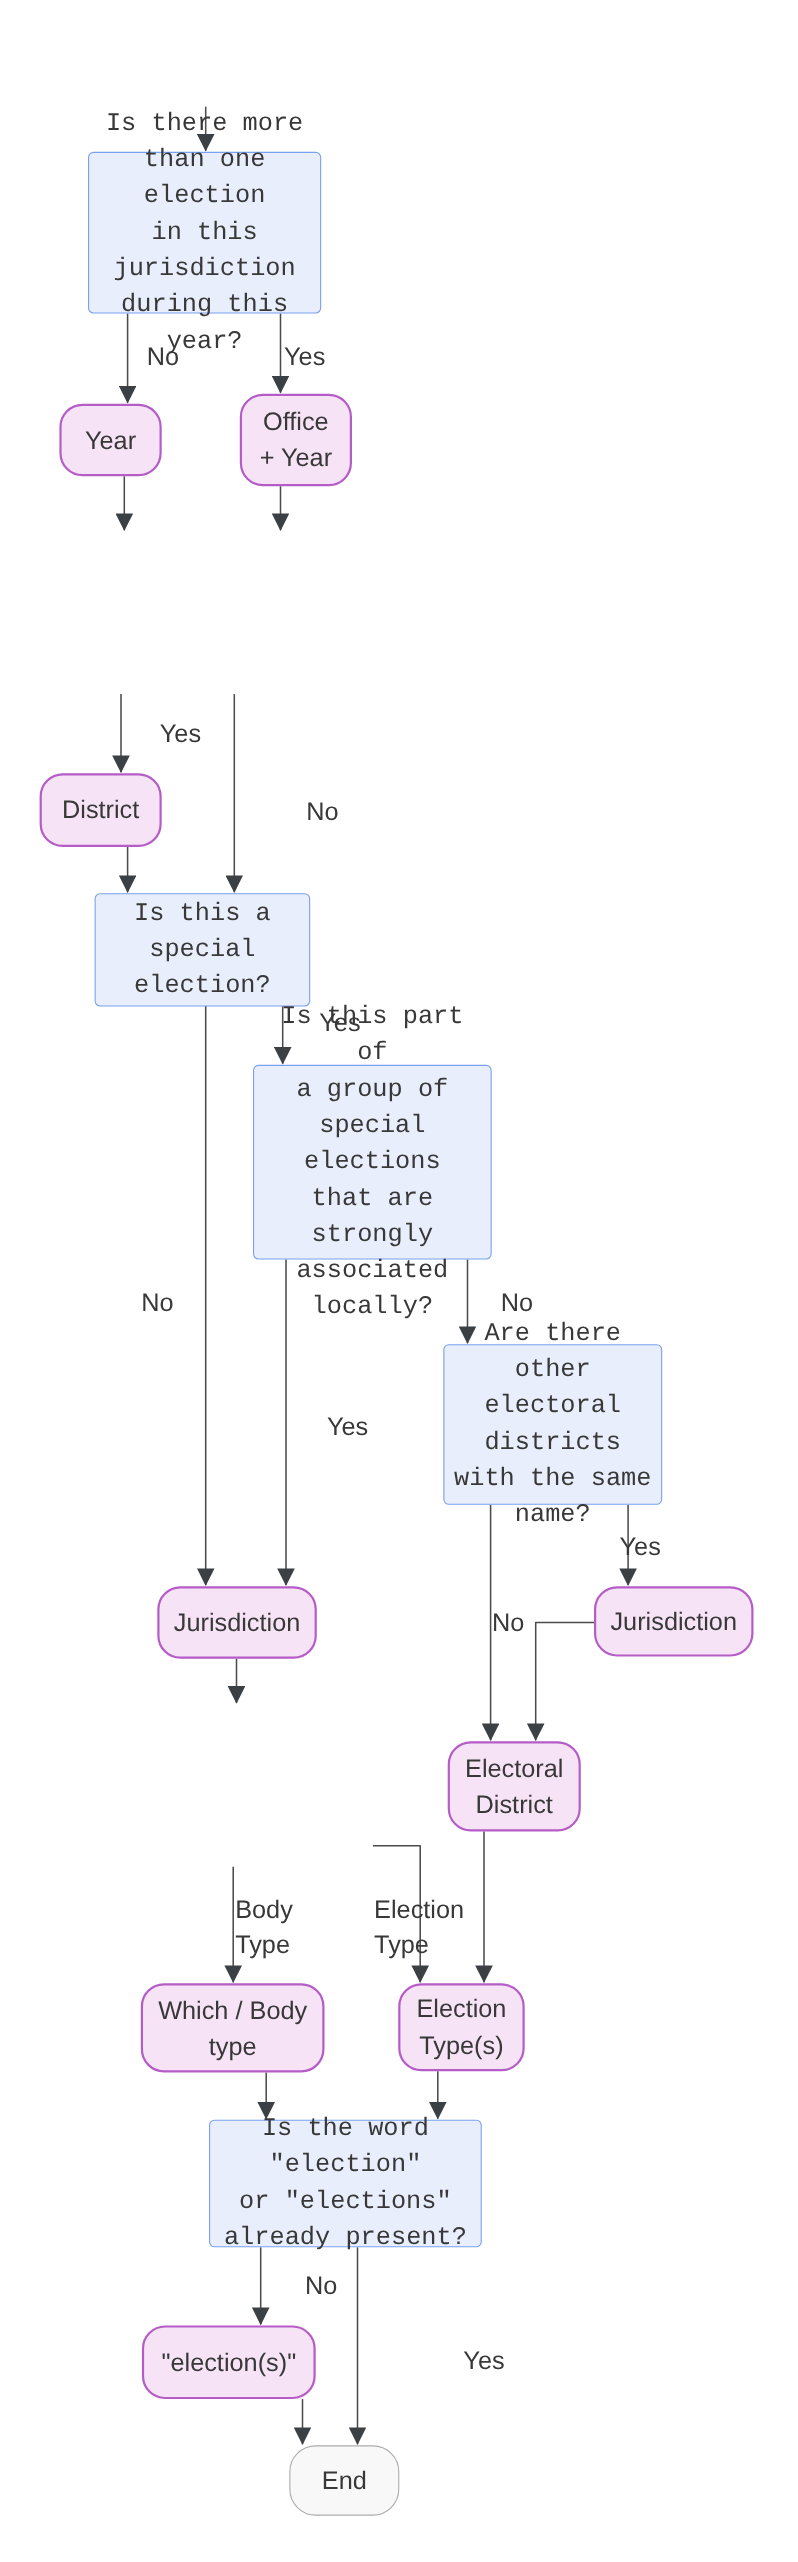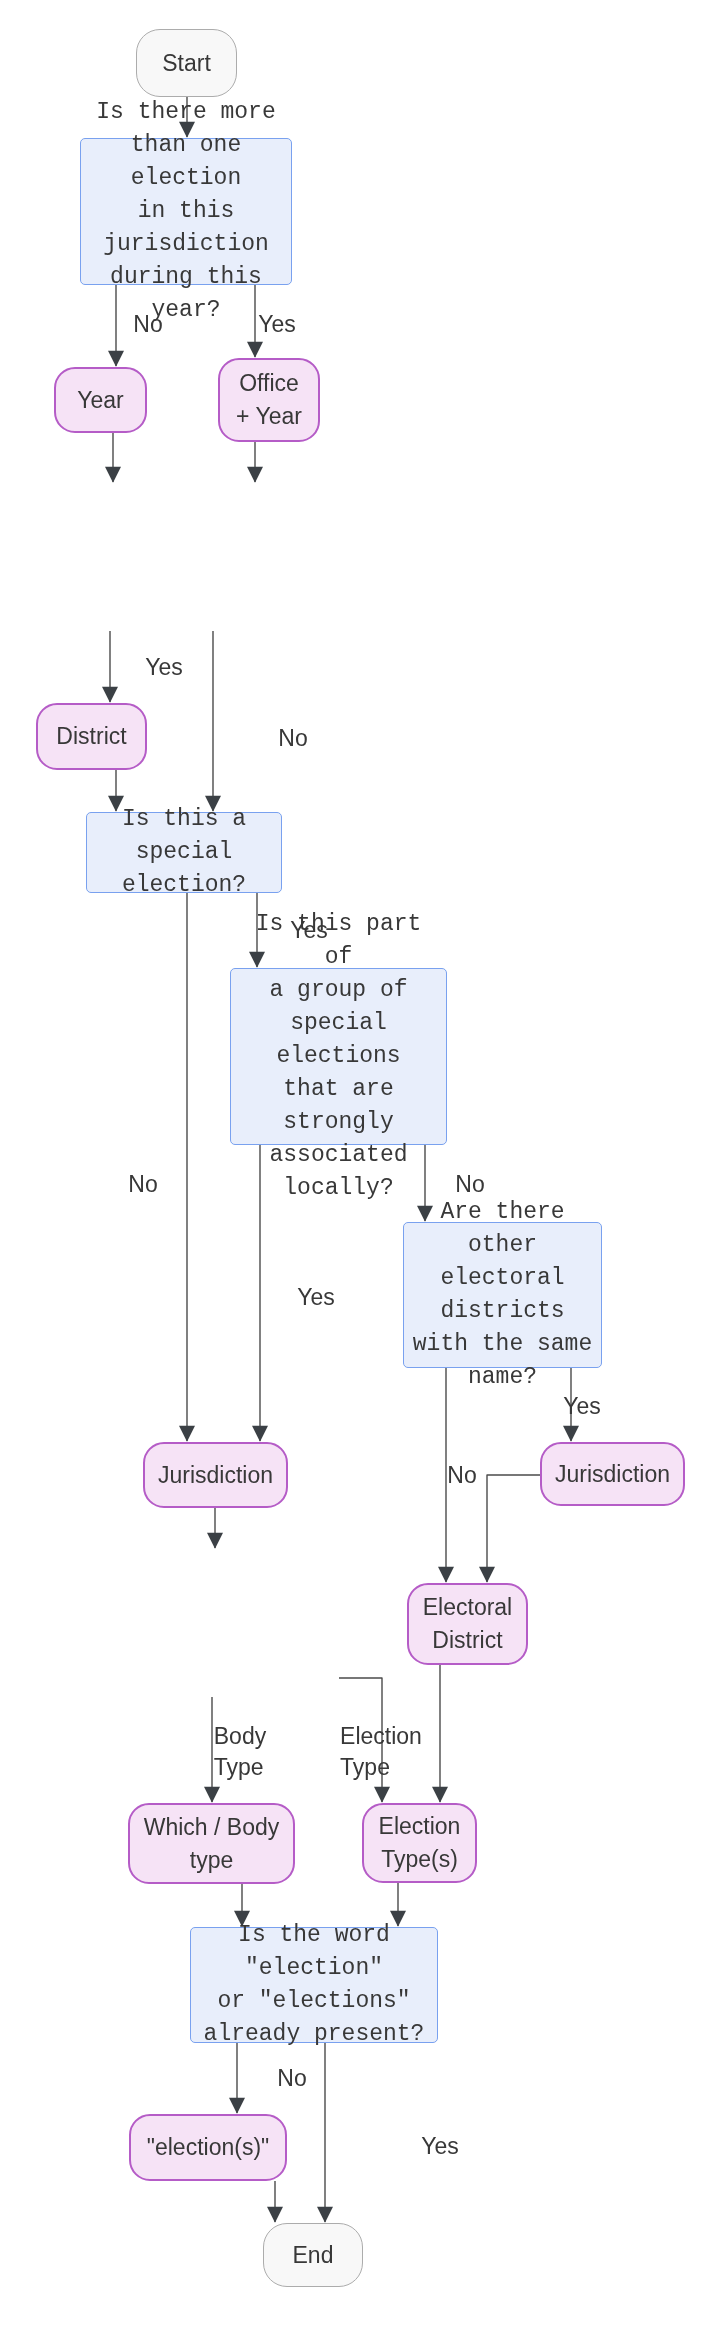--- a/index.html
+++ b/index.html
@@ -55,36 +55,35 @@
     <path class="edge" d="M212,1697 L212,1802" marker-end="url(#ah)"></path>
     <path class="edge" d="M339,1678 L382,1678 L382,1802" marker-end="url(#ah)"></path>
     <path class="edge" d="M440,1665 L440,1802" marker-end="url(#ah)"></path>
     <path class="edge" d="M242,1884 L242,1926" marker-end="url(#ah)"></path>
     <path class="edge" d="M398,1883 L398,1926" marker-end="url(#ah)"></path>
     <path class="edge" d="M237,2043 L237,2113" marker-end="url(#ah)"></path>
     <path class="edge" d="M325,2043 L325,2222" marker-end="url(#ah)"></path>
     <path class="edge" d="M275,2181 L275,2222" marker-end="url(#ah)"></path>
   </svg>
 
-  <div class="node terminal" style="left:136px;top:29px;width:101px;height:68px">Start</div>
 
   <div class="node question" style="left:80px;top:138px;width:212px;height:147px">Is there more
 than one election
 in this jurisdiction
 during this year?</div>
 
   <div class="node result" style="left:54px;top:367px;width:93px;height:66px">Year</div>
 
   <div class="node result" style="left:218px;top:358px;width:102px;height:84px">Office
 + Year</div>
 
 
   <div class="node result" style="left:36px;top:703px;width:111px;height:67px">District</div>
 
-  <div class="node question" style="left:86px;top:812px;width:196px;height:81px">Is this a
+  <div class="node question" style="left:86px;top:812px;width:196px;height:103px">Is this a
 special election?</div>
 
   <div class="node question" style="left:230px;top:968px;width:217px;height:177px">Is this part of
 a group of
 special elections
 that are strongly
 associated locally?</div>
 
   <div class="node question" style="left:403px;top:1222px;width:199px;height:146px">Are there other
 electoral districts

